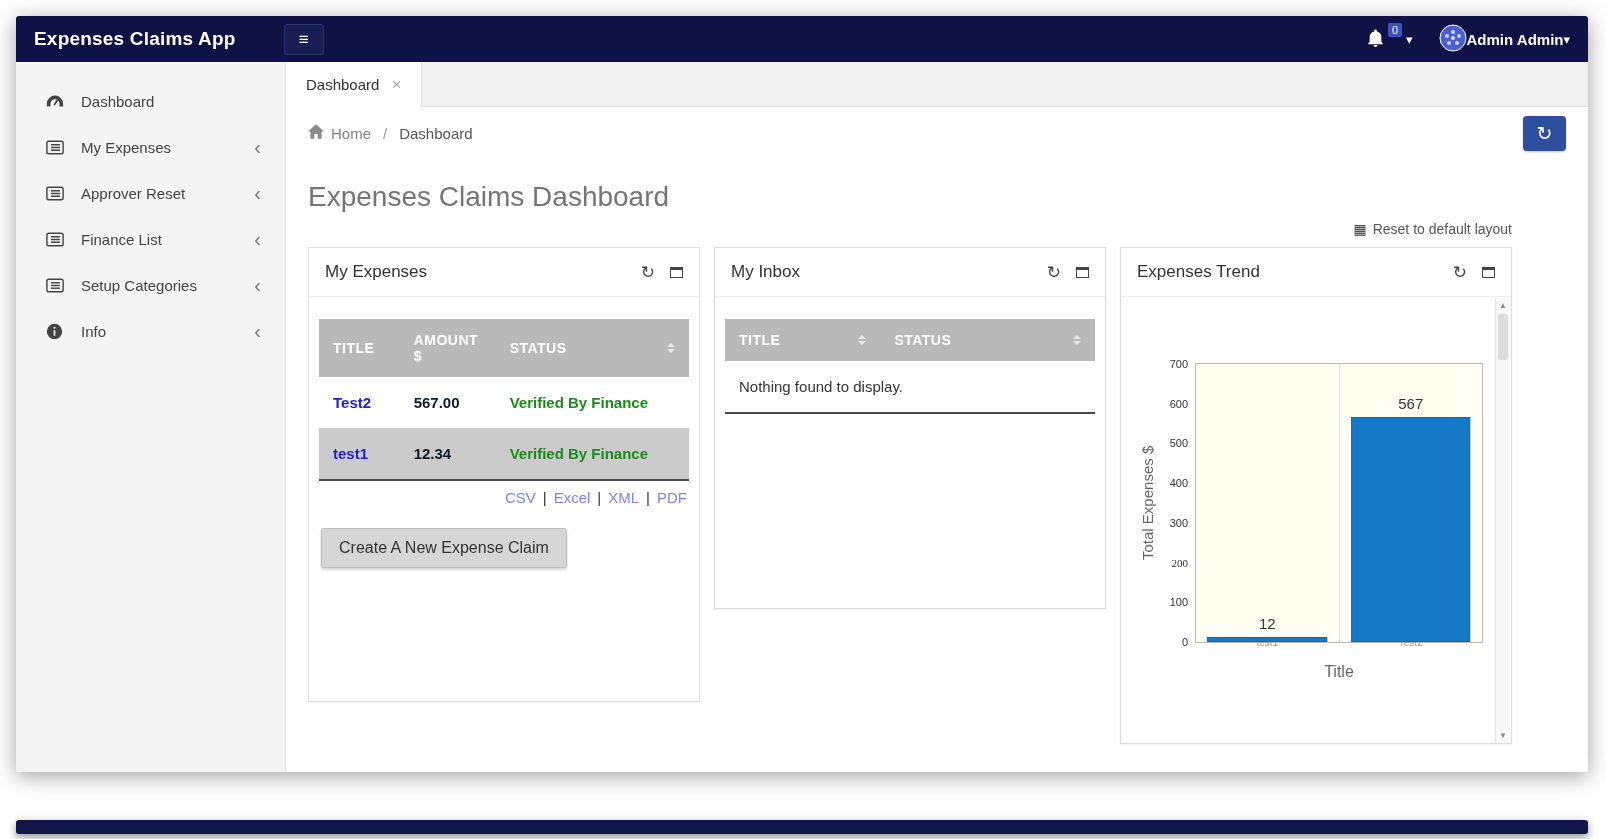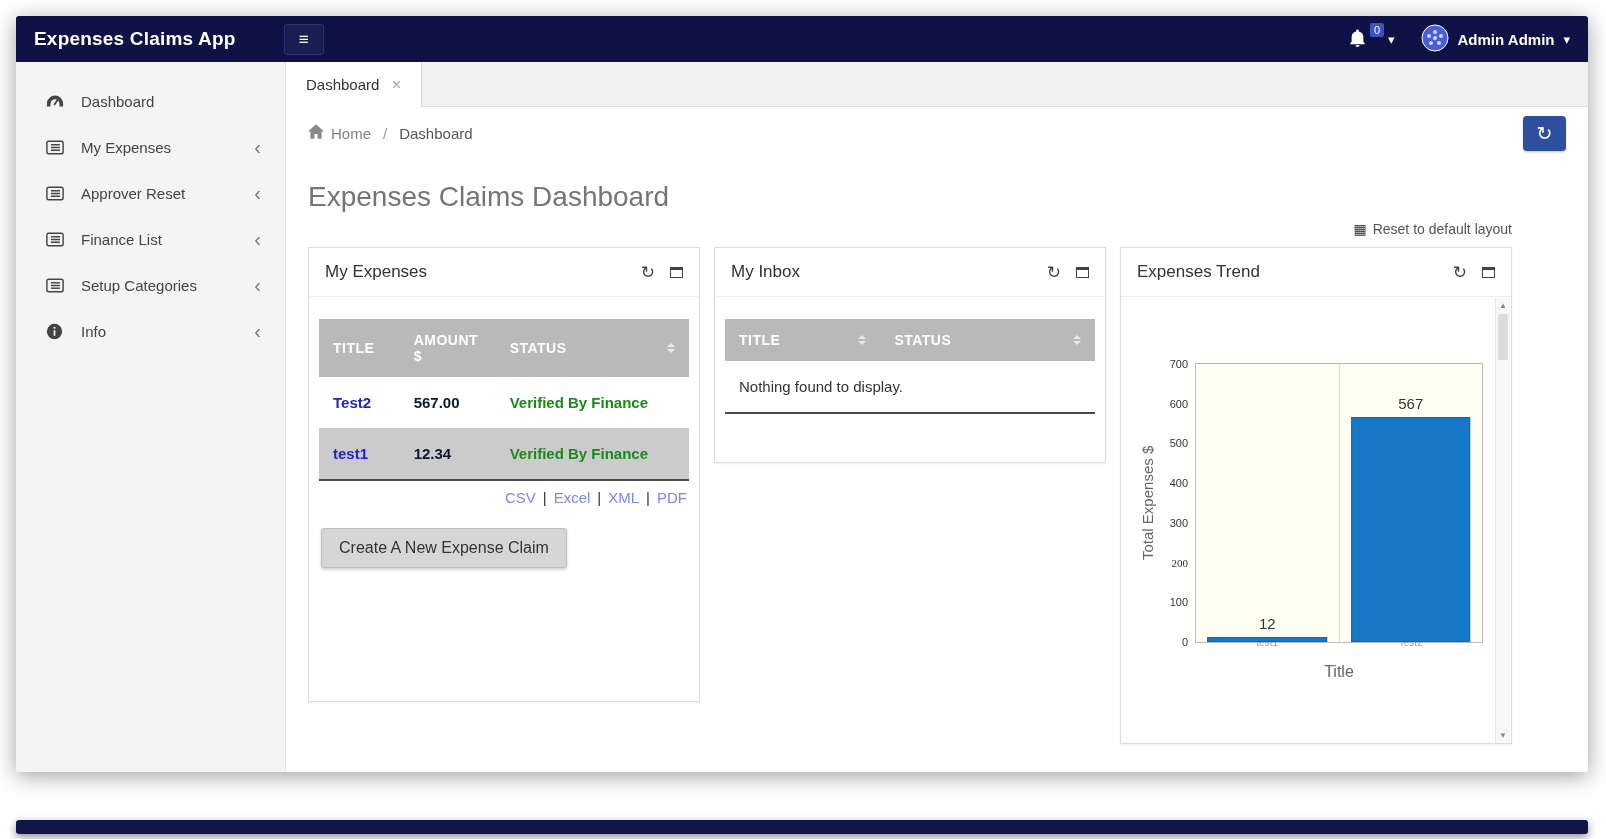--- a/index.html
+++ b/index.html
@@ -21,21 +21,21 @@
   .navbar { height: 46px; background: #0e1245; display: flex; align-items: center; padding: 0 18px; flex: 0 0 auto; }
   .brand { color: #fff; font-size: 19px; font-weight: bold; letter-spacing: .2px; margin-right: 48px; }
   .hamburger {
     width: 40px; height: 31px; background: #181d52; border: 1px solid #2c3272; border-radius: 3px;
     color: #fff; font-size: 17px; line-height: 1; cursor: pointer; display: flex; align-items: center; justify-content: center;
   }
   .nav-right { margin-left: auto; display: flex; align-items: center; gap: 26px; }
   .notif { display: flex; align-items: flex-start; gap: 4px; color: #fff; cursor: pointer; position: relative; }
   .notif .badge { background: #3f51c1; color: #fff; font-size: 11px; line-height: 14px; padding: 0 4px; border-radius: 2px; position: relative; top: -6px; }
   .notif .caret, .user .caret { color: #fff; font-size: 13px; align-self: center; }
-  .user { display: flex; align-items: center; gap: 9px; color: #fff; cursor: pointer; }
+  .user { display: flex; align-items: center; color: #fff; cursor: pointer; }
   .user .uname { font-weight: bold; font-size: 15px; }
 
   
   .main-row { flex: 1; display: flex; min-height: 0; }
   .sidebar { width: 270px; background: #f4f4f4; border-right: 1px solid #e3e3e3; padding-top: 16px; flex: 0 0 auto; }
   .side-item { height: 46px; display: flex; align-items: center; padding: 0 24px 0 30px; color: #444; cursor: pointer; }
   .side-item .sicon { width: 20px; margin-right: 15px; display: flex; align-items: center; color: #444; }
   .side-item .chev { margin-left: auto; color: #777; font-size: 20px; line-height: 1; }
 
   .main-col { flex: 1; display: flex; flex-direction: column; background: #fff; min-width: 0; }
@@ -317,21 +317,21 @@
                       <td class="cell-status">Verified By Finance</td>
                     </tr>
                   </tbody>
                 </table>
                 <div class="table-rule"></div>
                 <div class="export-row"><a href="#" class="export-link">CSV</a><span class="sep">|</span><a href="#" class="export-link">Excel</a><span class="sep">|</span><a href="#" class="export-link">XML</a><span class="sep">|</span><a href="#" class="export-link">PDF</a></div>
                 <button class="create-btn">Create A New Expense Claim</button>
               </div>
             </section>
 
-            <section class="panel" style="height:216px">
+            <section class="panel" style="height:362px">
               <div class="panel-header">
                 <span class="panel-title">My Inbox</span>
                 <span class="panel-tools">
                   <span class="ptool-refresh">↻</span>
                   <span class="win-icon"></span>
                 </span>
               </div>
               <div class="panel-body">
                 <table class="grid">
                   <thead>

